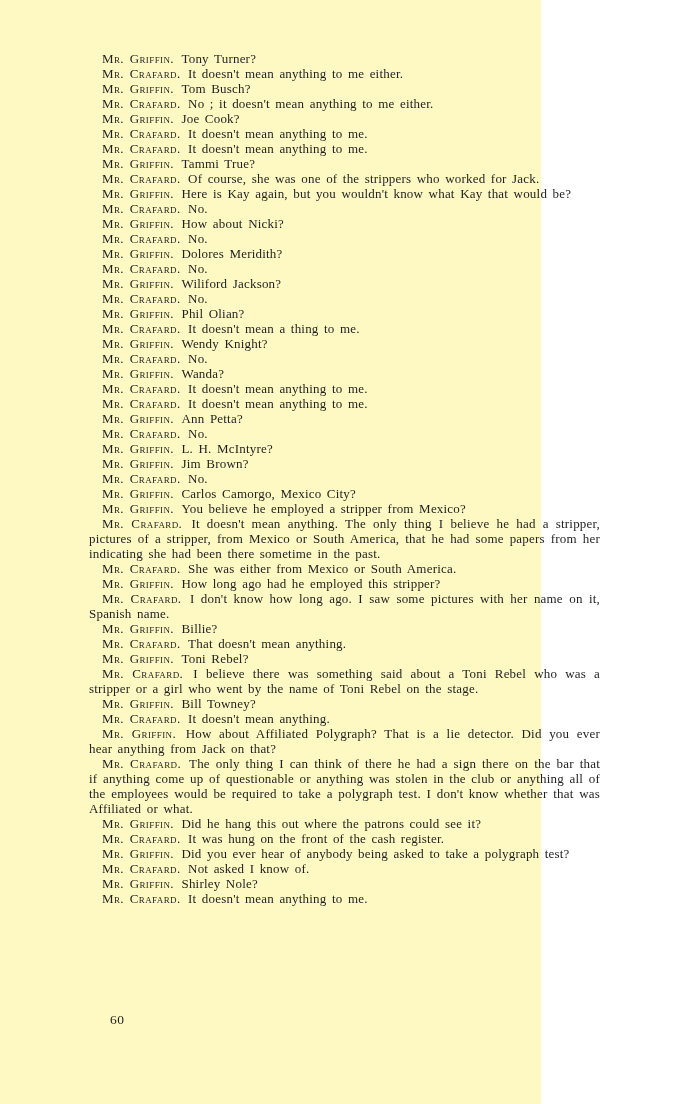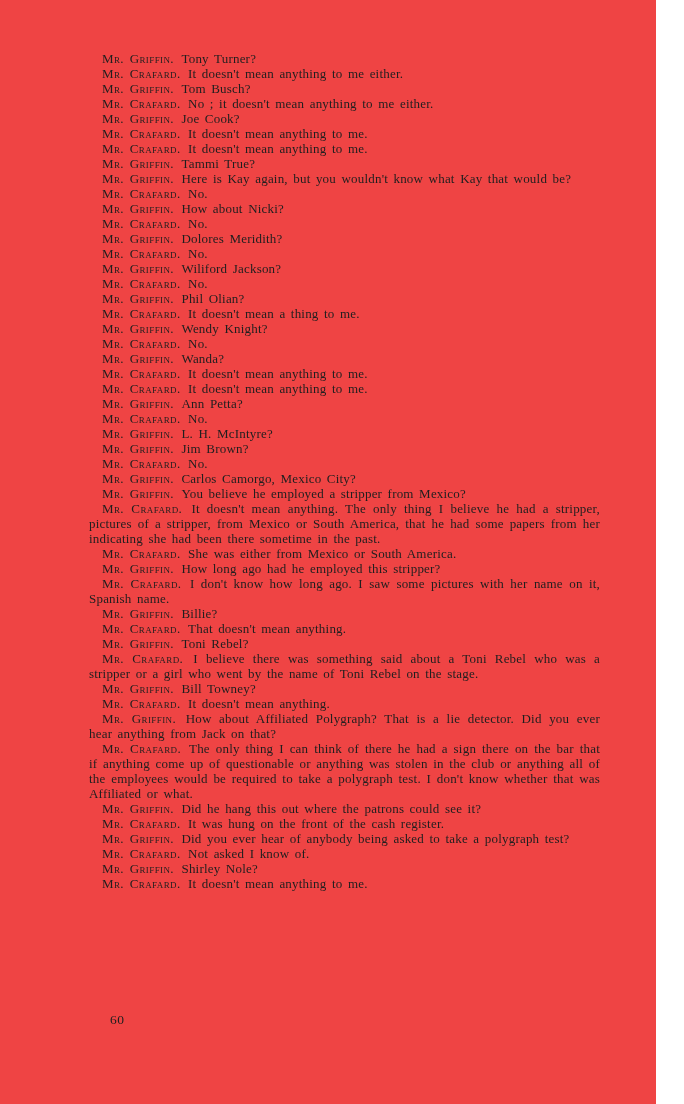--- a/index.html
+++ b/index.html
@@ -8,23 +8,23 @@
     background: #ffffff;
   }
   body {
     width: 684px;
     height: 1104px;
     overflow: hidden;
     font-family: "Liberation Serif", "DejaVu Serif", serif;
   }
   .sheet {
     position: relative;
-    width: 656px;
+    width: 541px;
     height: 1104px;
-    background: #ef4444;
+    background: #fef9c3;
   }
   .transcript {
     position: absolute;
     left: 89px;
     top: 51px;
     width: 511px;
     font-size: 13px;
     line-height: 15px;
     color: #1f1f1f;
     text-align: justify;
@@ -58,20 +58,21 @@
 <div class="sheet">
   <div class="transcript" id="transcript">
       <p class="line"><span class="speaker">Mr. Griffin.</span> <span class="speech">Tony Turner?</span></p>
       <p class="line"><span class="speaker">Mr. Crafard.</span> <span class="speech">It doesn't mean anything to me either.</span></p>
       <p class="line"><span class="speaker">Mr. Griffin.</span> <span class="speech">Tom Busch?</span></p>
       <p class="line"><span class="speaker">Mr. Crafard.</span> <span class="speech">No ; it doesn't mean anything to me either.</span></p>
       <p class="line"><span class="speaker">Mr. Griffin.</span> <span class="speech">Joe Cook?</span></p>
       <p class="line"><span class="speaker">Mr. Crafard.</span> <span class="speech">It doesn't mean anything to me.</span></p>
       <p class="line"><span class="speaker">Mr. Crafard.</span> <span class="speech">It doesn't mean anything to me.</span></p>
       <p class="line"><span class="speaker">Mr. Griffin.</span> <span class="speech">Tammi True?</span></p>
+      <p class="line"><span class="speaker">Mr. Crafard.</span> <span class="speech">Of course, she was one of the strippers who worked for Jack.</span></p>
       <p class="line"><span class="speaker">Mr. Griffin.</span> <span class="speech">Here is Kay again, but you wouldn't know what Kay that would be?</span></p>
       <p class="line"><span class="speaker">Mr. Crafard.</span> <span class="speech">No.</span></p>
       <p class="line"><span class="speaker">Mr. Griffin.</span> <span class="speech">How about Nicki?</span></p>
       <p class="line"><span class="speaker">Mr. Crafard.</span> <span class="speech">No.</span></p>
       <p class="line"><span class="speaker">Mr. Griffin.</span> <span class="speech">Dolores Meridith?</span></p>
       <p class="line"><span class="speaker">Mr. Crafard.</span> <span class="speech">No.</span></p>
       <p class="line"><span class="speaker">Mr. Griffin.</span> <span class="speech">Wiliford Jackson?</span></p>
       <p class="line"><span class="speaker">Mr. Crafard.</span> <span class="speech">No.</span></p>
       <p class="line"><span class="speaker">Mr. Griffin.</span> <span class="speech">Phil Olian?</span></p>
       <p class="line"><span class="speaker">Mr. Crafard.</span> <span class="speech">It doesn't mean a thing to me.</span></p>

